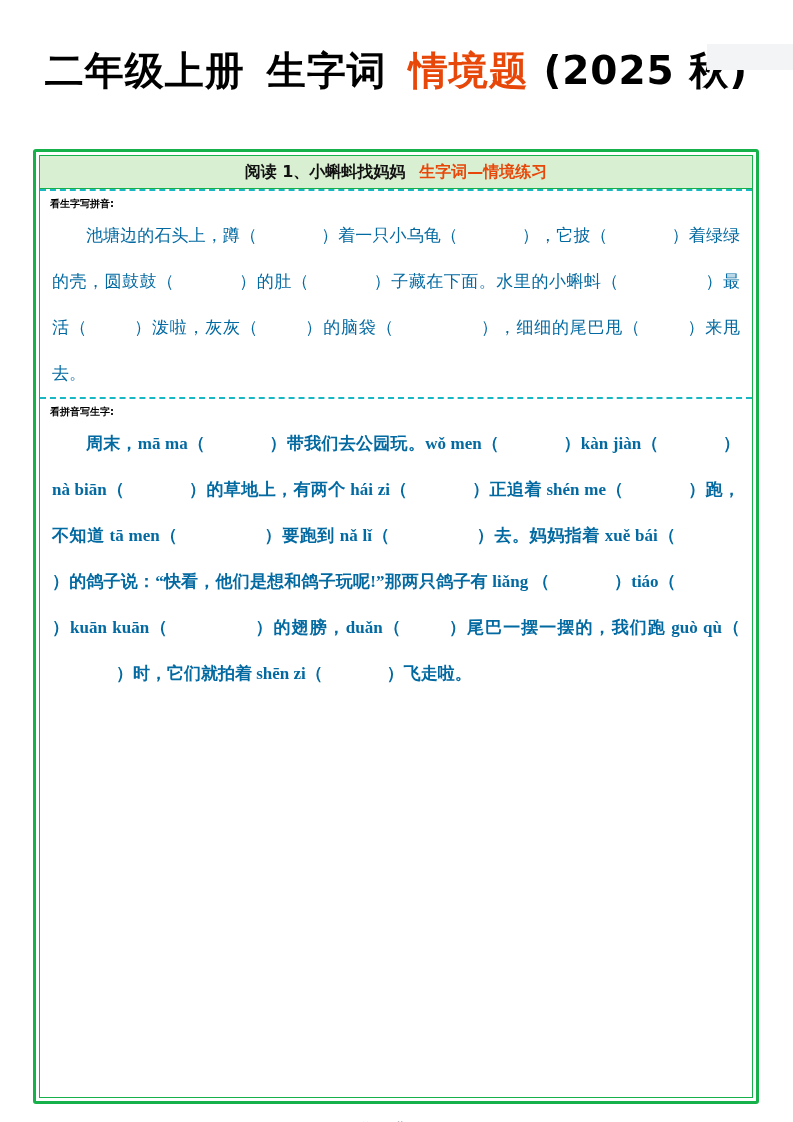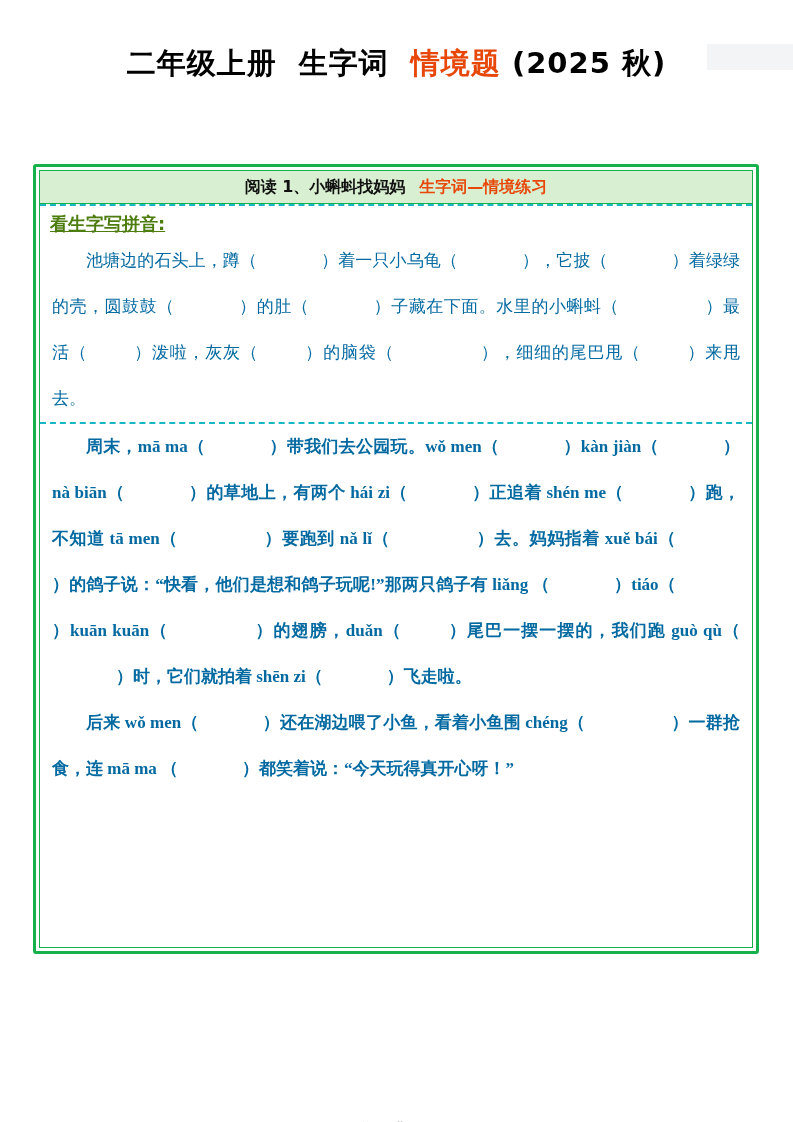--- a/index.html
+++ b/index.html
@@ -18,38 +18,38 @@
   .page {
     width: 793px;
     height: 1122px;
     box-sizing: border-box;
     position: relative;
   }
   .title {
     text-align: center;
     font-family: "DejaVu Sans", "Liberation Sans", sans-serif;
     font-weight: bold;
-    font-size: 29px;
+    font-size: 39px;
     letter-spacing: 1px;
     margin-top: 44px;
     color: #000;
   }
   .title .accent {
     color: #e8470a;
   }
   .title .sp {
     display: inline-block;
     width: 22px;
   }
   .frame {
     position: absolute;
     left: 33px;
-    top: 120px;
+    top: 105px;
     width: 726px;
-    height: 790px;
+    height: 955px;
     border: 3px solid #16b14b;
     border-radius: 3px;
     box-sizing: border-box;
     background: #fff;
   }
   .frame-inner {
     position: absolute;
     left: 3px;
     top: 3px;
     right: 3px;
@@ -77,25 +77,24 @@
     display: inline-block;
     width: 14px;
   }
   .dashed {
     border-top: 2px dashed #17b7c4;
     margin: 0;
     height: 0;
   }
   .sect-label {
     font-family: "DejaVu Sans", "Liberation Sans", sans-serif;
-    font-size: 18px;
+    font-size: 10px;
     font-weight: bold;
-    color: #4d7c0f;
+    color: #000000;
     padding: 6px 0 2px 10px;
-    text-decoration: underline;
   }
   .body-text {
     padding: 0 12px 0 12px;
     font-size: 17px;
     line-height: 46px;
     font-family: "Liberation Serif", "DejaVu Serif", serif;
     color: #0369a1;
     text-align: justify;
   }
   .para {
@@ -151,27 +150,25 @@
       <div class="sect-label">看生字写拼音:</div>
 
       <div class="body-text">
         <div class="para">
           <span>池塘边的石头上，蹲（</span><span class="bk-m"></span><span>）着一只小乌龟（</span><span class="bk-m"></span><span>），它披（</span><span class="bk-m"></span><span>）着绿绿的壳，圆鼓鼓（</span><span class="bk-m"></span><span>）的肚（</span><span class="bk-m"></span><span>）子藏在下面。水里的小蝌蚪（</span><span class="bk-l"></span><span>）最活（</span><span class="bk-s"></span><span>）泼啦，灰灰（</span><span class="bk-s"></span><span>）的脑袋（</span><span class="bk-l"></span><span>），细细的尾巴甩（</span><span class="bk-s"></span><span>）来甩去。</span>
         </div>
       </div>
 
       <div class="dashed"></div>
 
+      <div class="sect-label">看拼音写生字:</div>
 
       <div class="body-text">
         <div class="para">
           <span class="pinyin">周末，mā ma（</span><span class="bk-m"></span><span class="pinyin">）带我们去公园玩。wǒ men（</span><span class="bk-m"></span><span class="pinyin">）kàn jiàn（</span><span class="bk-m"></span><span class="pinyin">）nà biān（</span><span class="bk-m"></span><span class="pinyin">）的草地上，有两个 hái zi（</span><span class="bk-m"></span><span class="pinyin">）正追着 shén me（</span><span class="bk-m"></span><span class="pinyin">）跑，不知道 tā men（</span><span class="bk-l"></span><span class="pinyin">）要跑到 nǎ lǐ（</span><span class="bk-l"></span><span class="pinyin">）去。妈妈指着 xuě bái（</span><span class="bk-m"></span><span class="pinyin">）的鸽子说：“快看，他们是想和鸽子玩呢!”那两只鸽子有 liǎng （</span><span class="bk-m"></span><span class="pinyin">）tiáo（</span><span class="bk-m"></span><span class="pinyin">）kuān kuān（</span><span class="bk-l"></span><span class="pinyin">）的翅膀，duǎn（</span><span class="bk-s"></span><span class="pinyin">）尾巴一摆一摆的，我们跑 guò qù（</span><span class="bk-m"></span><span class="pinyin">）时，它们就拍着 shēn zi（</span><span class="bk-m"></span><span class="pinyin">）飞走啦。</span>
-        </div>
-        <div class="para">
-          <span class="pinyin">后来 wǒ men（</span><span class="bk-m"></span><span class="pinyin">）还在湖边喂了小鱼，看着小鱼围 chéng（</span><span class="bk-l"></span><span class="pinyin">）一群抢食，连 mā ma （</span><span class="bk-m"></span><span class="pinyin">）都笑着说：“今天玩得真开心呀！”</span>
         </div>
       </div>
 
     </div>
   </div>
 
   <div class="footer">第1页,共34页</div>
 
 </div>
 

